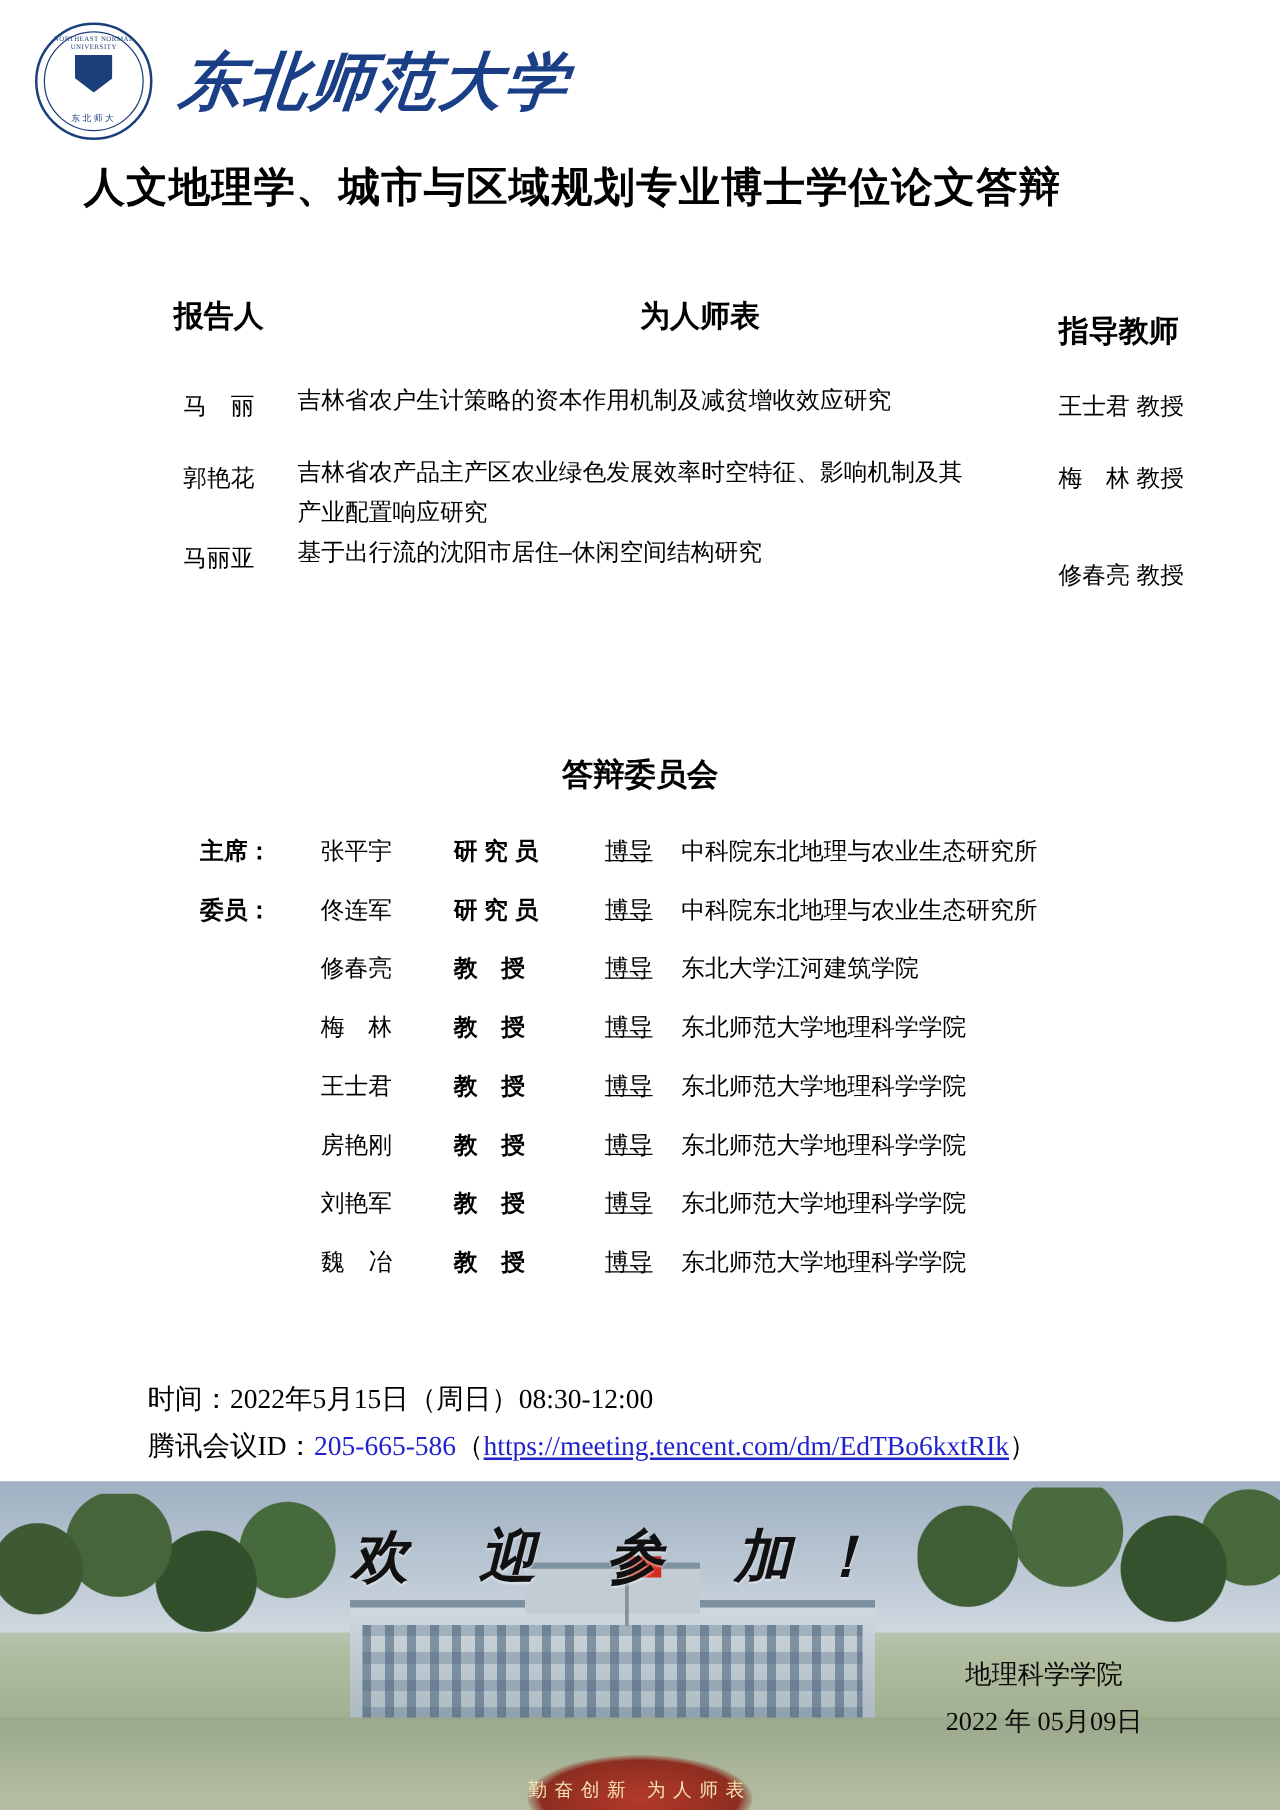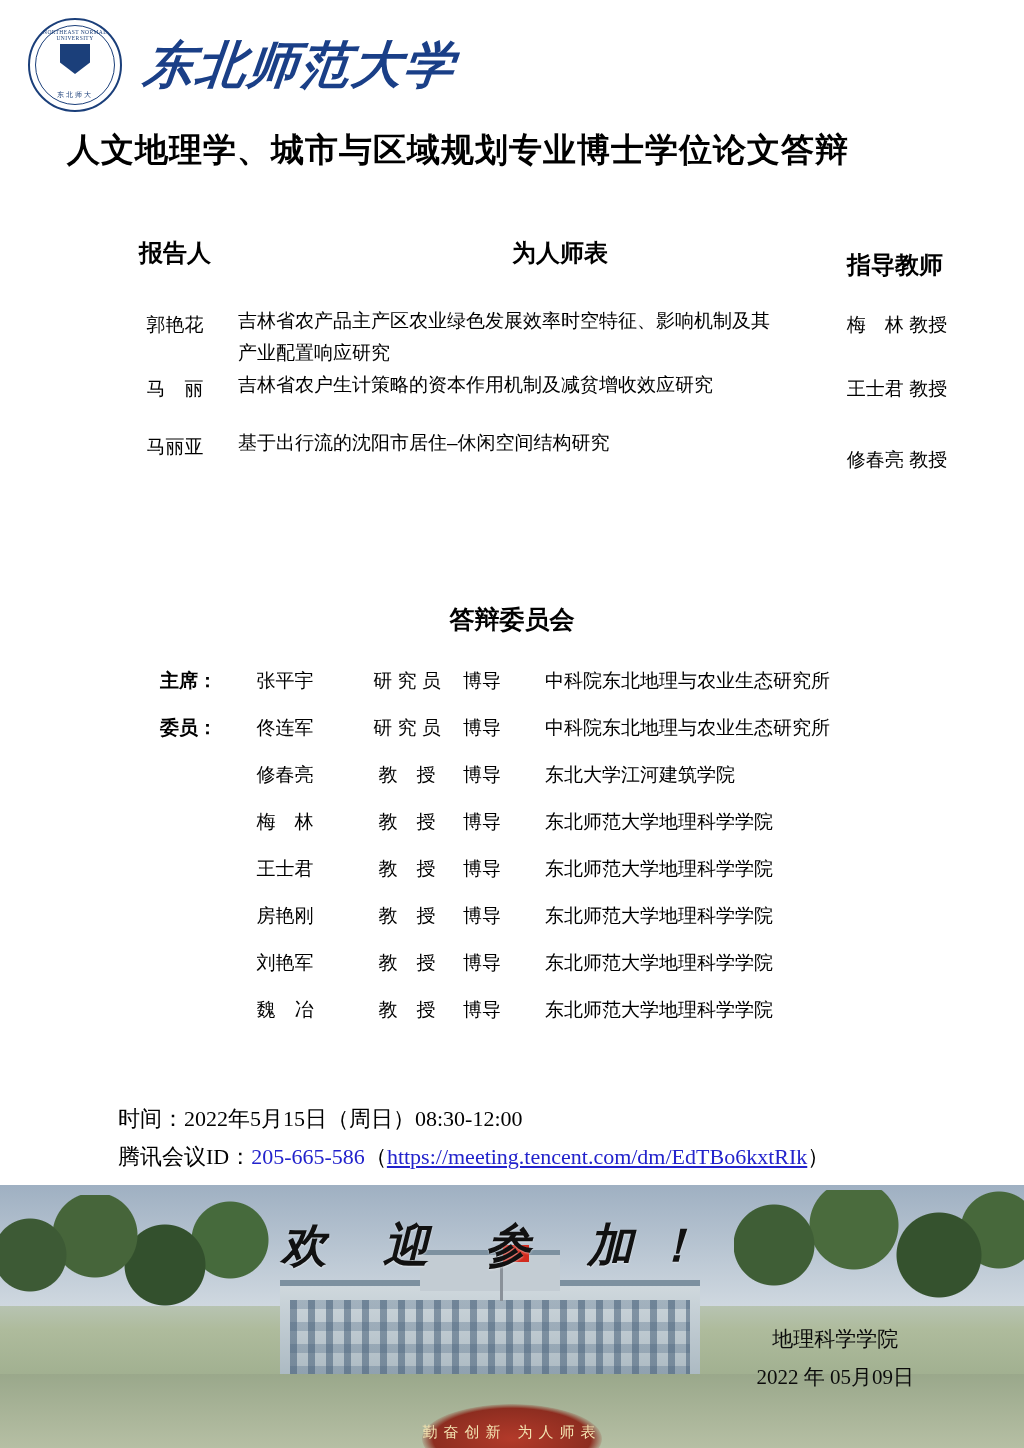--- a/index.html
+++ b/index.html
@@ -169,28 +169,31 @@
     font-weight: bold;
   }
   .c-name {
     position: absolute;
     left: 240px;
     width: 90px;
     text-align: center;
   }
   .c-rank {
     position: absolute;
-    left: 352px;
+    left: 363px;
     width: 110px;
-    text-align: center;
+    text-align: left;
+    font-weight: bold;
   }
   .c-degree {
     position: absolute;
     left: 463px;
     width: 80px;
+    text-align: center;
+    text-decoration: underline;
   }
   .c-affil {
     position: absolute;
     left: 545px;
     width: 420px;
     text-align: left;
   }
 
   
   .meeting {
@@ -342,29 +345,29 @@
 
 <div class="main-title">人文地理学、城市与区域规划专业博士学位论文答辩</div>
 
 <div class="report-head">
   <div class="rh-col1">报告人</div>
   <div class="rh-col2">为人师表</div>
   <div class="rh-col3">指导教师</div>
 </div>
 
 <div class="report-rows">
+  <div class="report-row" style="min-height:40px;">
+    <div class="rr-name">马　丽</div>
+    <div class="rr-title">吉林省农户生计策略的资本作用机制及减贫增收效应研究</div>
+    <div class="rr-adviser">王士君 教授</div>
+  </div>
   <div class="report-row">
     <div class="rr-name">郭艳花</div>
     <div class="rr-title">吉林省农产品主产区农业绿色发展效率时空特征、影响机制及其产业配置响应研究</div>
     <div class="rr-adviser">梅　林 教授</div>
-  </div>
-  <div class="report-row" style="min-height:40px;">
-    <div class="rr-name">马　丽</div>
-    <div class="rr-title">吉林省农户生计策略的资本作用机制及减贫增收效应研究</div>
-    <div class="rr-adviser">王士君 教授</div>
   </div>
   <div class="report-row" style="min-height:40px;">
     <div class="rr-name">马丽亚</div>
     <div class="rr-title">基于出行流的沈阳市居住–休闲空间结构研究</div>
     <div class="rr-adviser" style="top:20px;">修春亮 教授</div>
   </div>
 </div>
 
 <div class="committee-title">答辩委员会</div>
 

